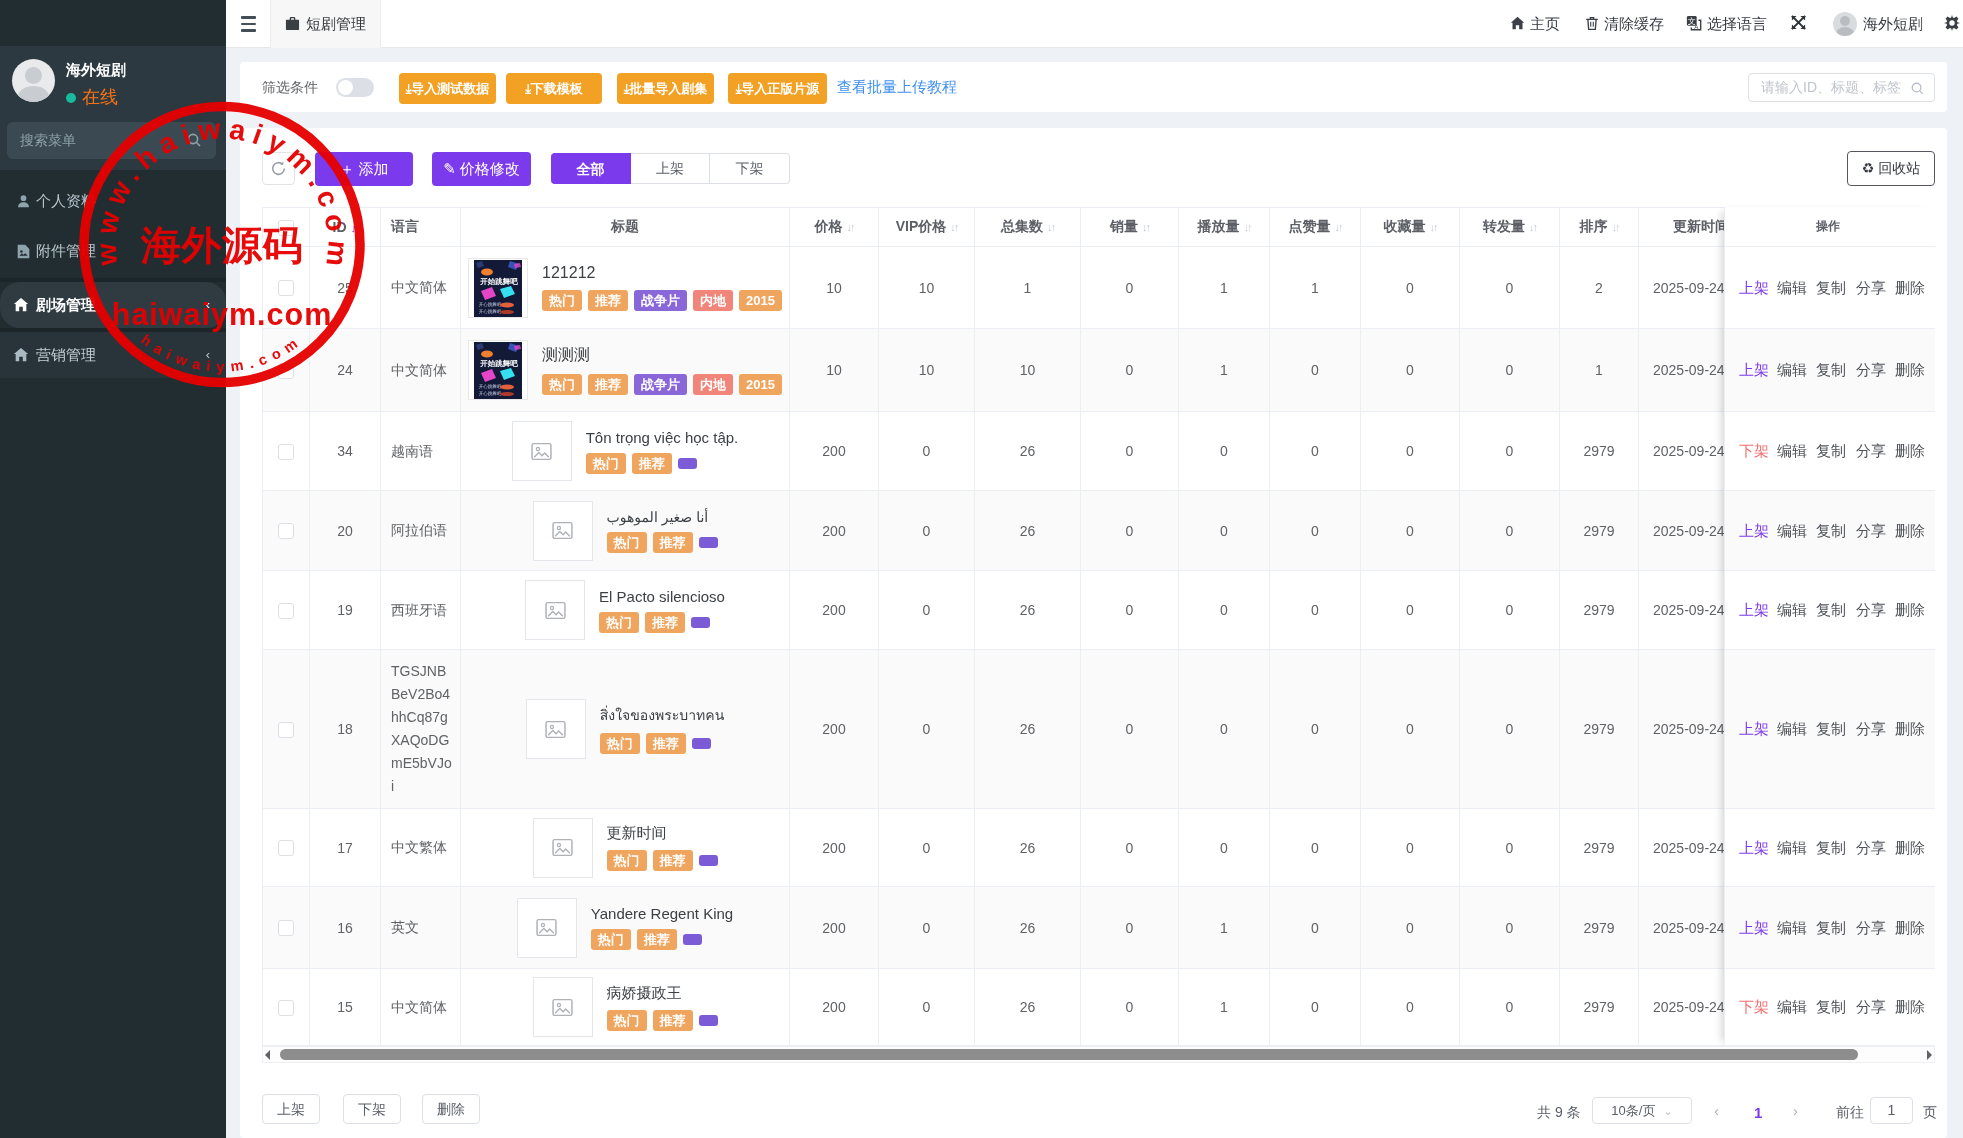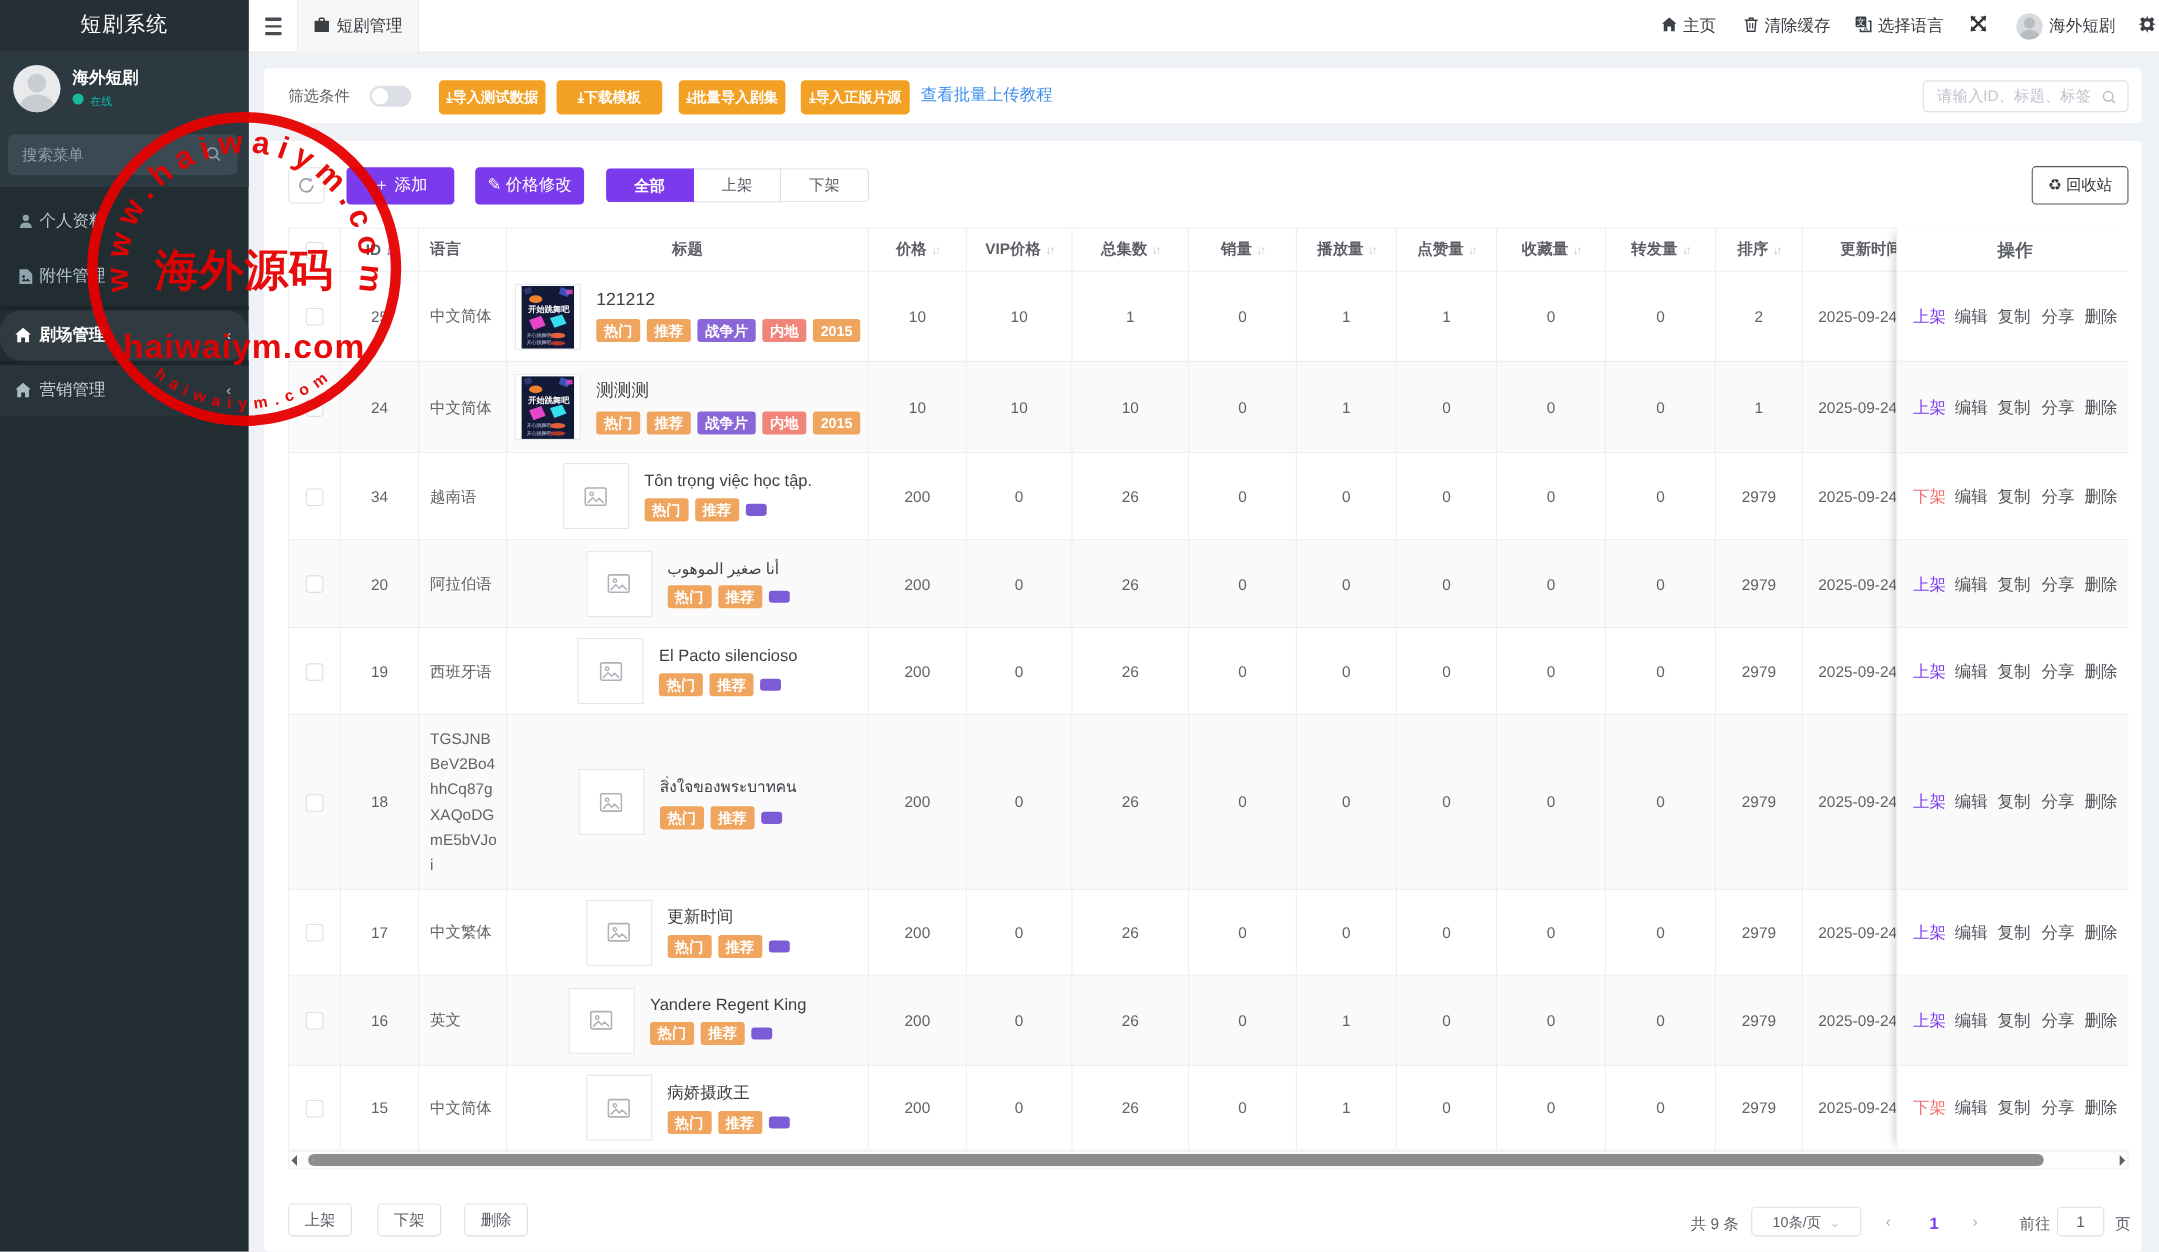--- a/index.html
+++ b/index.html
@@ -6,21 +6,21 @@
 html,body { width:1963px; height:1138px; overflow:hidden; font-family:"Liberation Sans",sans-serif; }
 body { position:relative; background:#eef1f5; }
 
 .sidebar { position:absolute; left:0; top:0; width:226px; height:1138px; background:#222d32; z-index:5; }
 .sb-logo { height:46px; background:#252f35; color:#fff; font-size:19px; line-height:46px; text-align:center; letter-spacing:1px; }
 .sb-user { position:absolute; left:0; top:46px; width:226px; height:124px; background:#2c3940; }
 .sb-avatar { position:absolute; left:12px; top:13px; width:43px; height:43px; border-radius:50%; background:#e8eaec; overflow:hidden; }
 .sb-avatar:before { content:""; position:absolute; left:13px; top:8px; width:17px; height:17px; border-radius:50%; background:#c9cdd1; }
 .sb-avatar:after { content:""; position:absolute; left:6px; top:27px; width:31px; height:22px; border-radius:50%; background:#c9cdd1; }
 .sb-name { position:absolute; left:66px; top:15px; color:#fff; font-size:15px; font-weight:bold; }
-.sb-online { position:absolute; left:66px; top:39px; color:#14b8a6; font-size:10px; }
+.sb-online { position:absolute; left:66px; top:39px; color:#f97316; font-size:18px; }
 .sb-online i { display:inline-block; width:10px; height:10px; border-radius:50%; background:#18bc9c; margin-right:6px; }
 .sb-search { position:absolute; left:7px; top:76px; width:209px; height:37px; background:#3b4a52; border-radius:6px; color:#8fa0a8; font-size:14px; line-height:37px; padding-left:13px; }
 .sb-search svg { position:absolute; right:14px; top:10px; }
 .sb-menu { position:absolute; top:170px; left:0; width:226px; }
 .mi { position:relative; height:50px; line-height:50px; font-size:15px; color:#b8c7ce; }
 .mi .ic { position:absolute; left:13px; top:16px; width:18px; height:18px; }
 .mi .tx { position:absolute; left:36px; }
 .mi .ar { position:absolute; right:16px; top:0; color:#b8c7ce; font-size:13px; }
 .mi.hd { background:#2b373d; color:#f4f4f5; }
 .mi.act { background:#2f3b41; color:#fff;border-radius:20px; }
@@ -88,21 +88,20 @@
 
 .hscroll { position:absolute; left:0; top:839px; width:1673px; height:17px; background:#fdfdfd; border:1px solid #eef0f4; }
 .hthumb { position:absolute; left:17px; top:2px; width:1578px; height:11px; border-radius:6px; background:#8d8d8d; }
 .harr { position:absolute; top:3px; width:0; height:0; border:5px solid transparent; }
 
 .fbtn { position:absolute; top:966px; width:58px; height:30px; border:1px solid #dcdfe6; border-radius:4px; background:#fff; color:#5a5e66; font-size:14px; text-align:center; line-height:28px; }
 </style>
 </head>
 <body>
 <div class="sidebar">
-  <div class="sb-logo">短剧系统</div>
   <div class="sb-user">
     <div class="sb-avatar"></div>
     <div class="sb-name">海外短剧</div>
     <div class="sb-online"><i></i>在线</div>
     <div class="sb-search">搜索菜单
       <svg width="16" height="16" viewBox="0 0 16 16">
           <circle cx="7" cy="7" r="4.6" fill="none" stroke="#8fa0a8" stroke-width="1.6"></circle>
           <line x1="10.5" y1="10.5" x2="14" y2="14" stroke="#8fa0a8" stroke-width="1.6"></line>
         </svg>
     </div>
@@ -520,21 +519,21 @@
               <td class="num">1</td>
               <td class="num">0</td>
               <td class="num">0</td>
               <td class="num">0</td>
               <td class="num">2979</td>
               <td style="padding-left:14px;">2025-09-24 15:58:41</td>
         </tr>
       </tbody>
         </table>
       <div class="opscol">
-        <div class="oprow" style="height:40px;background:#fff;font-weight:bold;font-size:16px;color:#5c5f66;text-decoration:underline;">
+        <div class="oprow" style="height:40px;background:#fff;font-weight:bold;font-size:12px;color:#5c5f66;text-decoration:underline;">
             <span style="left:91px;">操作</span>
           </div>
         <div class="oprow" style="height:82px;">
             <span class="op-u" style="left:14px;">上架</span>
             <span style="left:52px;">编辑</span>
             <span style="left:91px;">复制</span>
             <span style="left:131px;">分享</span>
             <span style="left:170px;">删除</span>
           </div>
         <div class="oprow" style="height:83px;background:#fafafa;">

